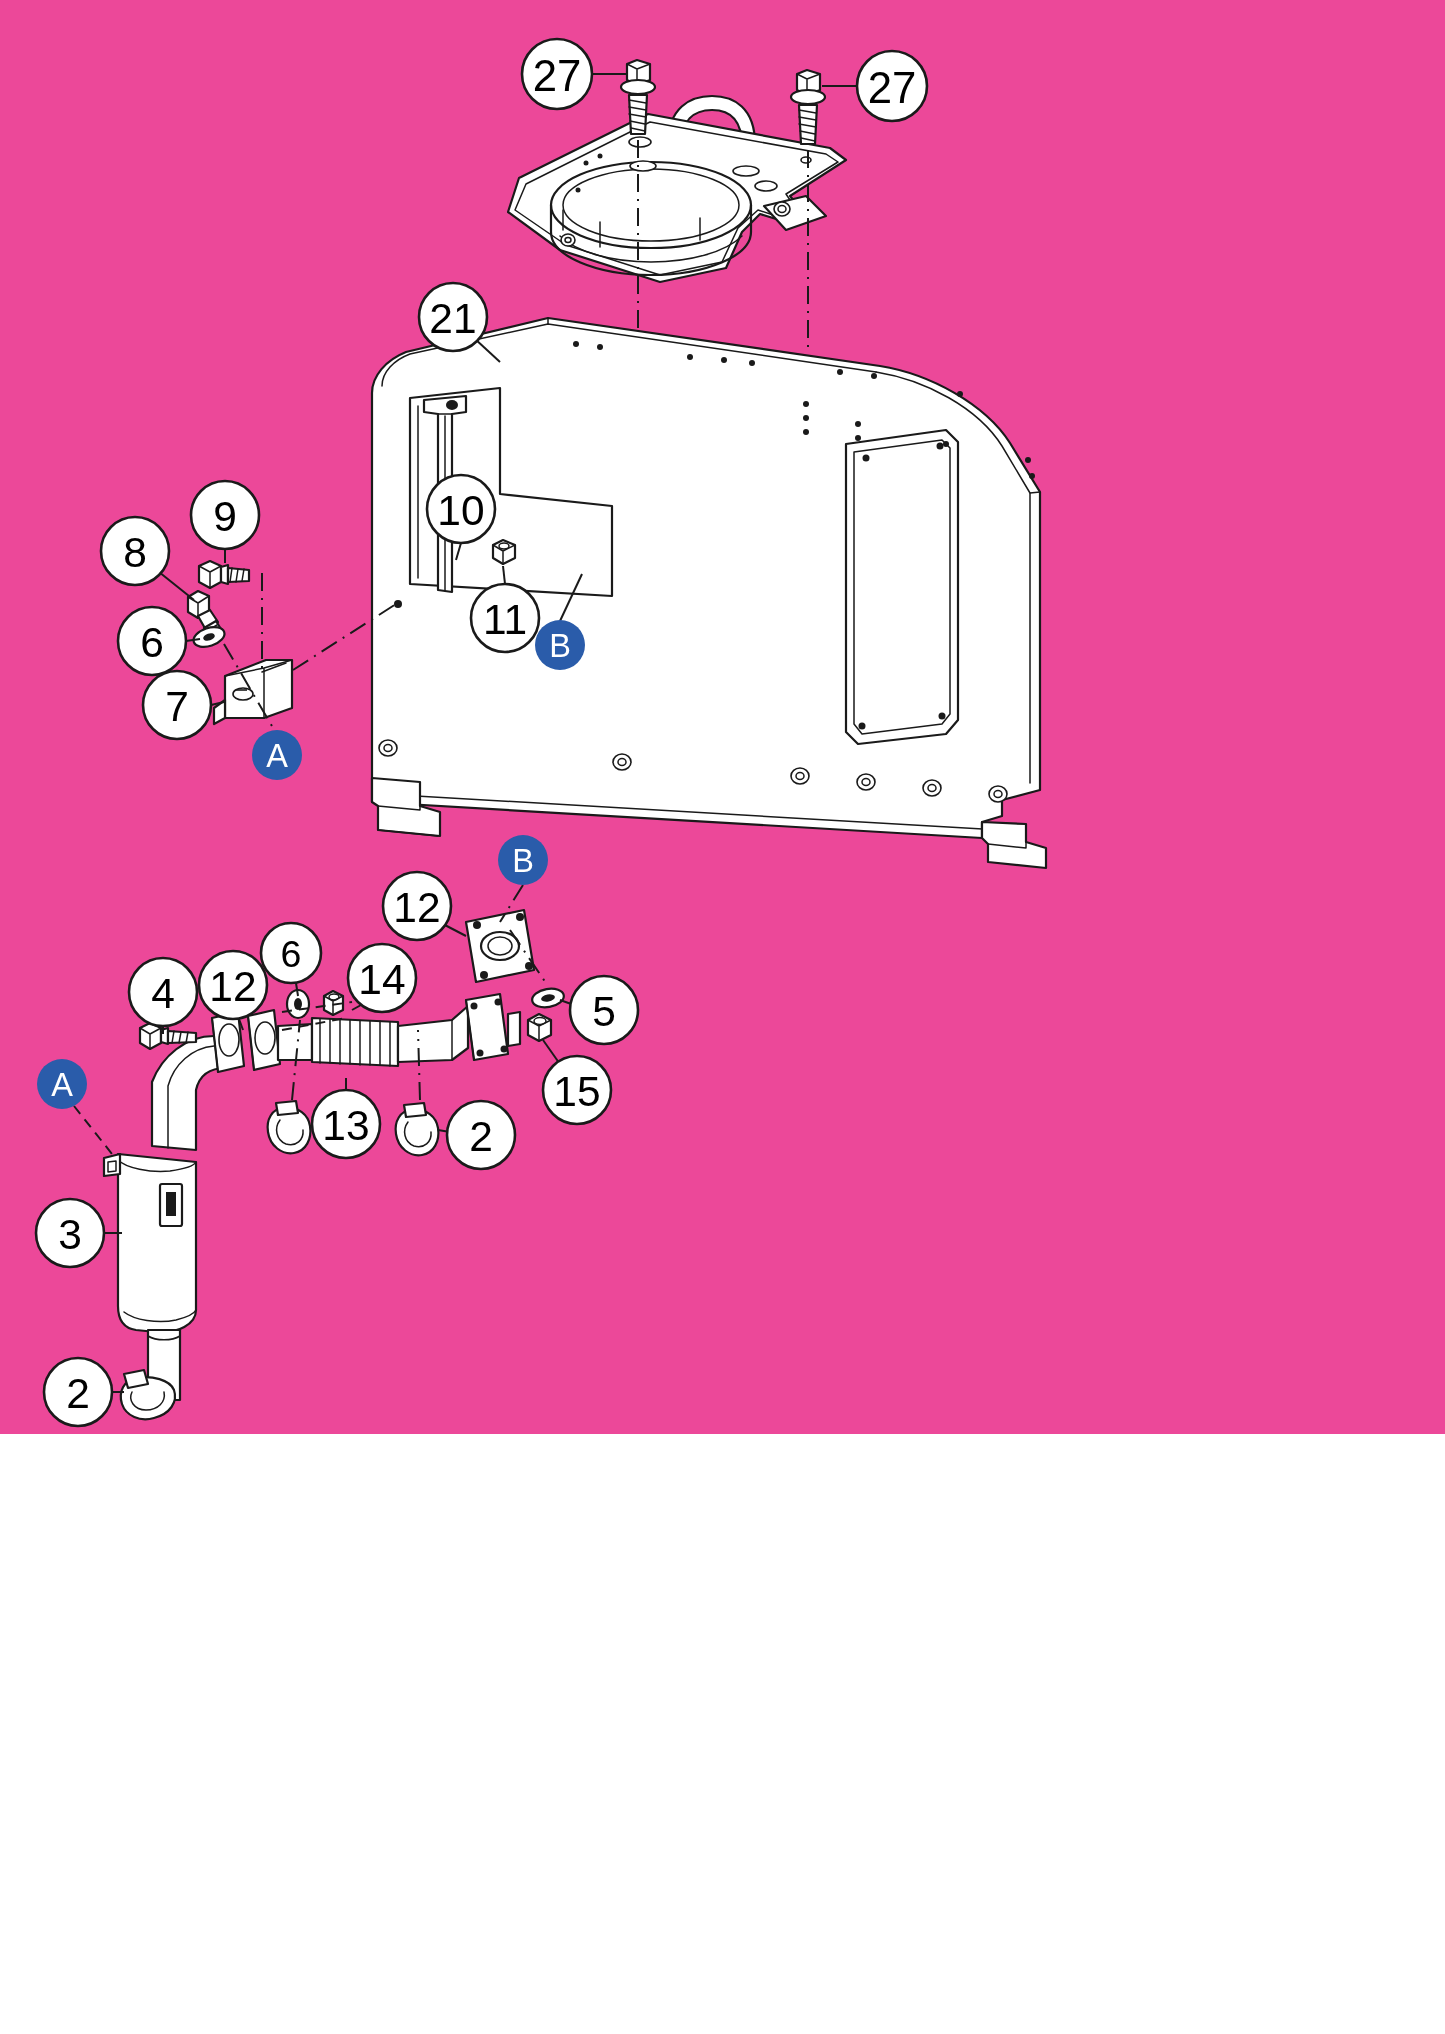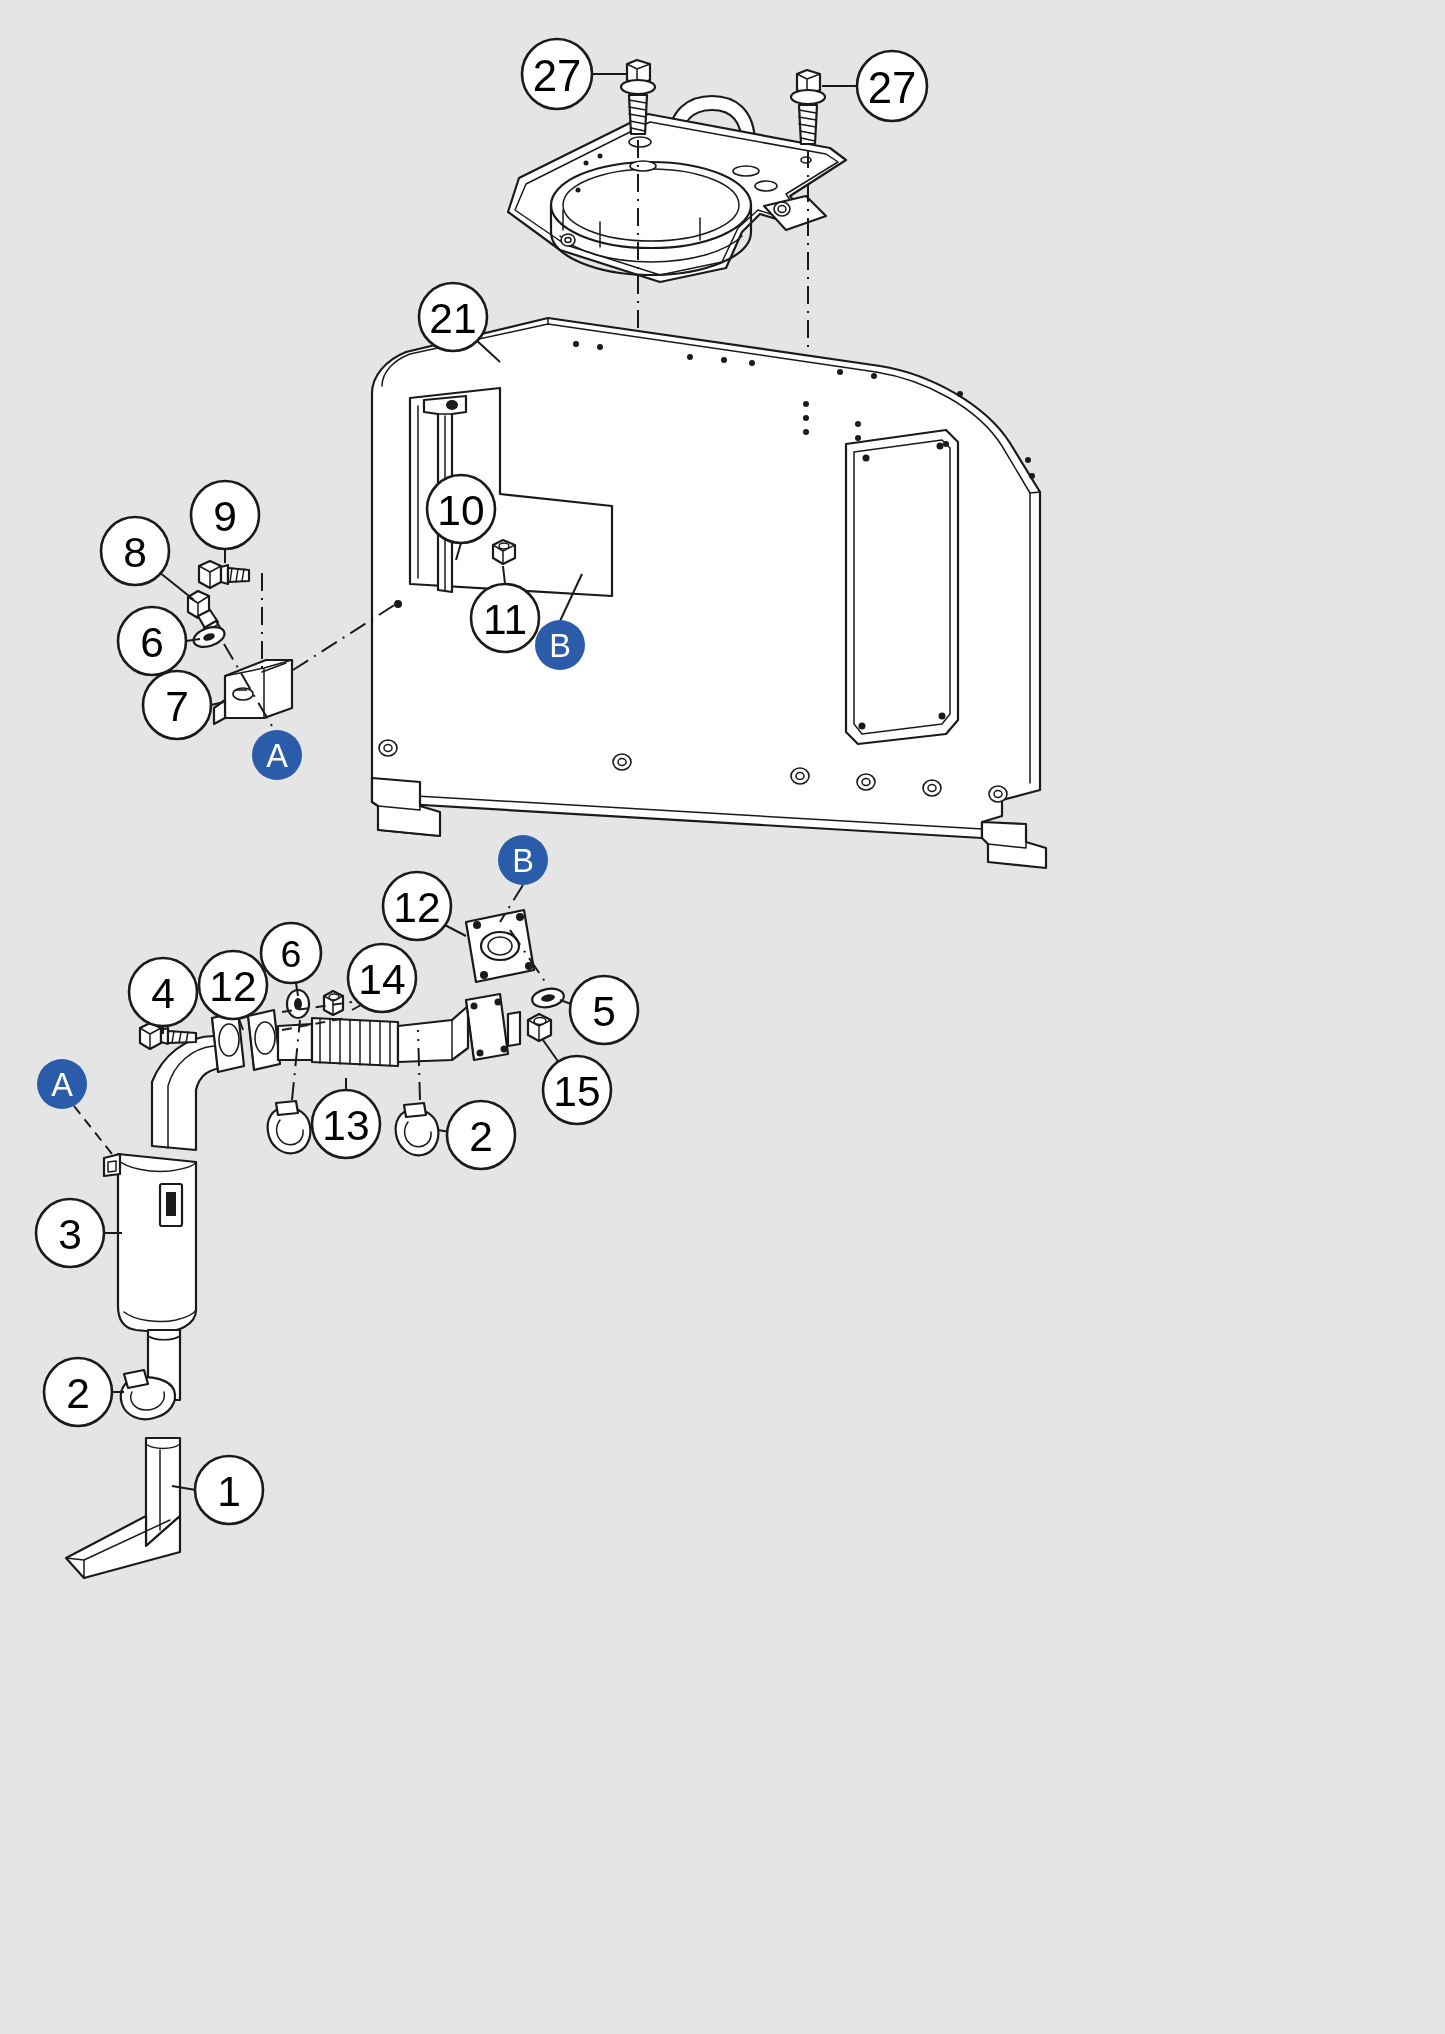--- a/index.html
+++ b/index.html
@@ -1,17 +1,17 @@
 <!DOCTYPE html>
 <html><head>
 <meta charset="utf-8">
 <style>
   html,body{margin:0;padding:0;background:#ffffff;}
   body{font-family:"Liberation Sans",sans-serif;}
-  #sheet{position:relative;width:1445px;height:2034px;background:#e5e5e5;overflow:hidden;}
+  #sheet{position:relative;width:1445px;height:1434px;background:#ec4899;overflow:hidden;}
   #sheet svg{position:absolute;left:0;top:0;}
   .callout-num{font-family:"Liberation Sans",sans-serif;font-weight:400;fill:#000;text-anchor:middle;dominant-baseline:central;}
   .ref-letter{font-family:"Liberation Sans",sans-serif;font-weight:400;fill:#ffffff;text-anchor:middle;dominant-baseline:central;}
   .ln{fill:none;stroke:#1a1a1a;stroke-width:2.2;stroke-linecap:round;stroke-linejoin:round;}
   .ln-thin{fill:none;stroke:#1a1a1a;stroke-width:1.5;stroke-linecap:round;stroke-linejoin:round;}
   .leader{fill:none;stroke:#1a1a1a;stroke-width:2;}
   .dashdot{fill:none;stroke:#1a1a1a;stroke-width:2;stroke-dasharray:18 7 2 7;}
   .dashed{fill:none;stroke:#1a1a1a;stroke-width:2;stroke-dasharray:10 7;}
   .balloon{fill:#ffffff;stroke:#1a1a1a;stroke-width:2.6;}
   .wht{fill:#ffffff;stroke:#1a1a1a;stroke-width:2.2;stroke-linejoin:round;}

